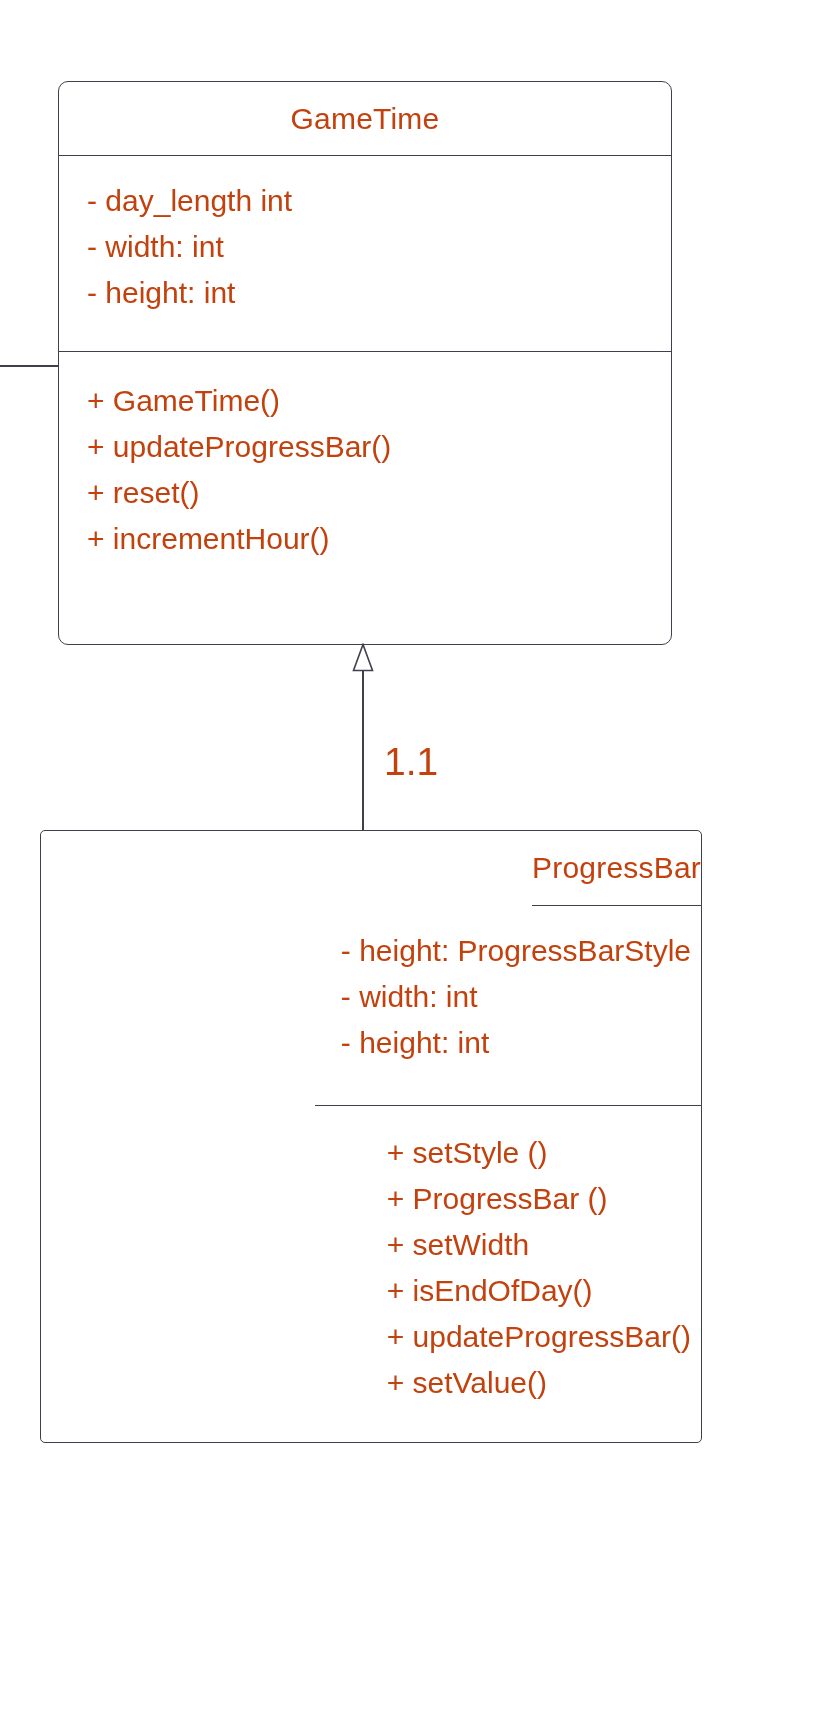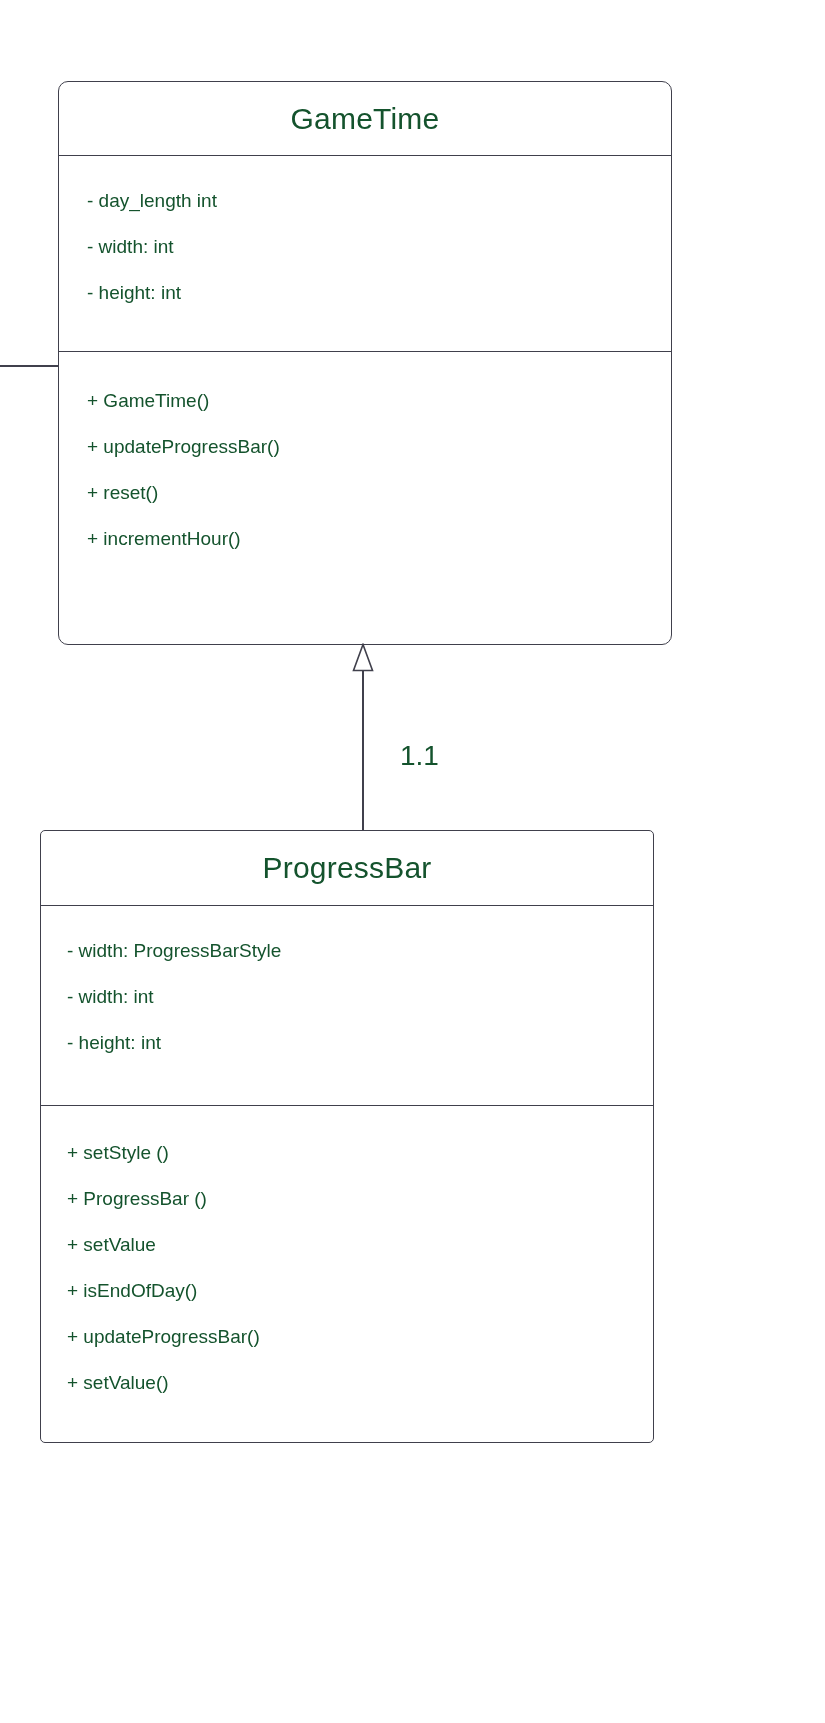--- a/index.html
+++ b/index.html
@@ -6,21 +6,21 @@
     margin: 0;
     padding: 0;
     background: #ffffff;
   }
   .canvas {
     position: relative;
     width: 825px;
     height: 1723px;
     background: #ffffff;
     font-family: "Liberation Sans", sans-serif;
-    color: #14532d;
+    color: #c2410c;
     overflow: hidden;
   }
 
   
   .class-box {
     position: absolute;
     background: #ffffff;
     border: 1.5px solid #40404c;
     box-sizing: border-box;
     display: flex;
@@ -29,23 +29,24 @@
   .class-box.gametime {
     left: 58px;
     top: 81px;
     width: 614px;
     height: 564px;
     border-radius: 10px;
   }
   .class-box.progressbar {
     left: 40px;
     top: 830px;
-    width: 614px;
+    width: 662px;
     height: 613px;
     border-radius: 5px;
+    align-items: flex-end;
   }
   .class-header {
     flex: 0 0 auto;
     display: flex;
     align-items: center;
     justify-content: center;
     border-bottom: 1.5px solid #40404c;
     font-size: 30px;
     letter-spacing: 0.2px;
   }
@@ -61,21 +62,21 @@
   .progressbar .class-attributes { height: 200px; padding: 22px 10px 0 26px; }
 
   .class-methods {
     flex: 1 1 auto;
     box-sizing: border-box;
   }
   .gametime .class-methods { padding: 26px 10px 0 28px; }
   .progressbar .class-methods { padding: 24px 10px 0 26px; }
 
   .member {
-    font-size: 19px;
+    font-size: 30px;
     line-height: 46px;
     white-space: nowrap;
   }
 
   
   .edge-line {
     position: absolute;
     left: 362px;
     top: 671px;
     width: 2px;
@@ -84,23 +85,23 @@
   }
   .arrow-head {
     position: absolute;
     left: 352px;
     top: 643px;
     width: 22px;
     height: 29px;
   }
   .edge-label {
     position: absolute;
-    left: 400px;
+    left: 384px;
     top: 740px;
-    font-size: 28px;
+    font-size: 39px;
     white-space: nowrap;
   }
 
   
   .stray-line {
     position: absolute;
     left: 0;
     top: 365px;
     width: 58px;
     height: 2px;
@@ -131,27 +132,27 @@
 
   <svg class="arrow-head" viewBox="0 0 22 29" xmlns="http://www.w3.org/2000/svg">
     <polygon points="11,1.5 20.5,27.5 1.5,27.5" fill="#ffffff" stroke="#40404c" stroke-width="1.6"></polygon>
   </svg>
   <div class="edge-line"></div>
   <div class="edge-label">1.1</div>
 
   <div class="class-box progressbar">
     <div class="class-header">ProgressBar</div>
     <div class="class-attributes">
-      <div class="member">- width: ProgressBarStyle</div>
+      <div class="member">- height: ProgressBarStyle</div>
       <div class="member">- width: int</div>
       <div class="member">- height: int</div>
     </div>
     <div class="class-methods">
       <div class="member">+ setStyle ()</div>
       <div class="member">+ ProgressBar ()</div>
-      <div class="member">+ setValue</div>
+      <div class="member">+ setWidth</div>
       <div class="member">+ isEndOfDay()</div>
       <div class="member">+ updateProgressBar()</div>
       <div class="member">+ setValue()</div>
     </div>
   </div>
 
 </div>
 
 </body></html>

